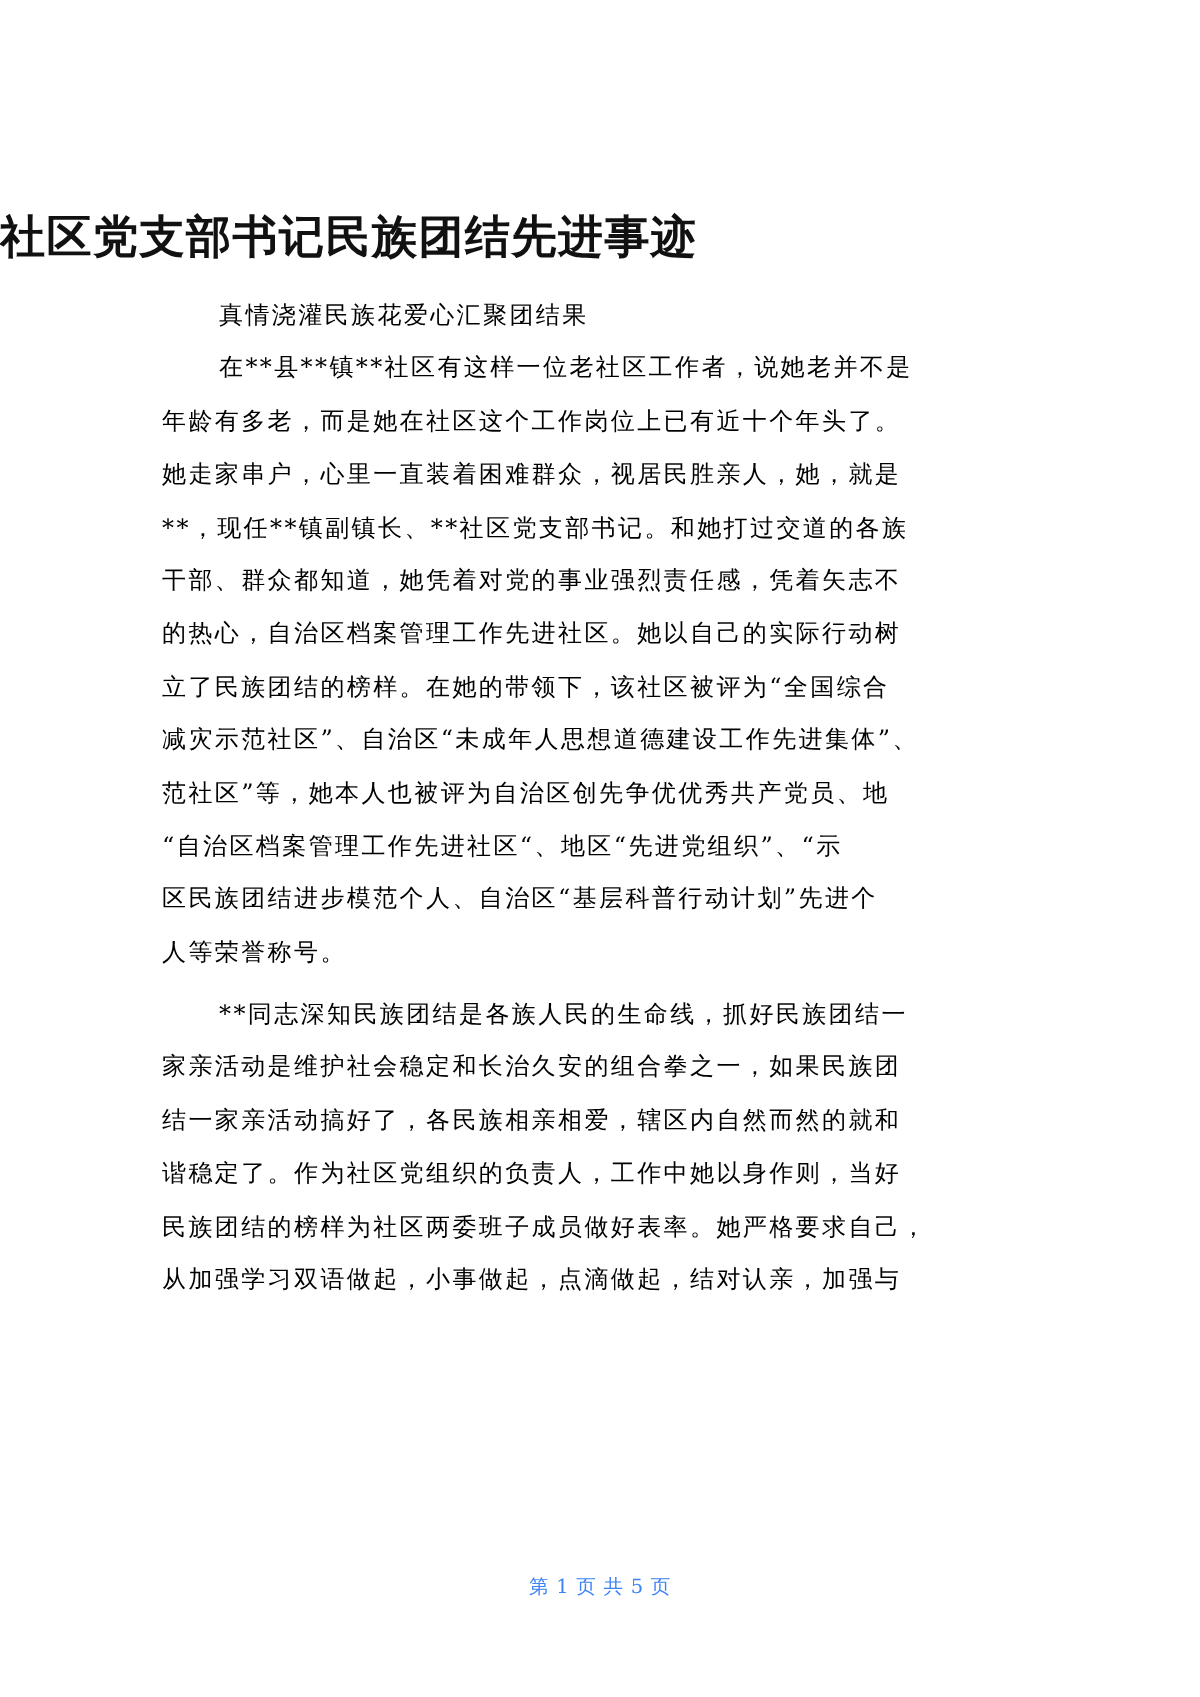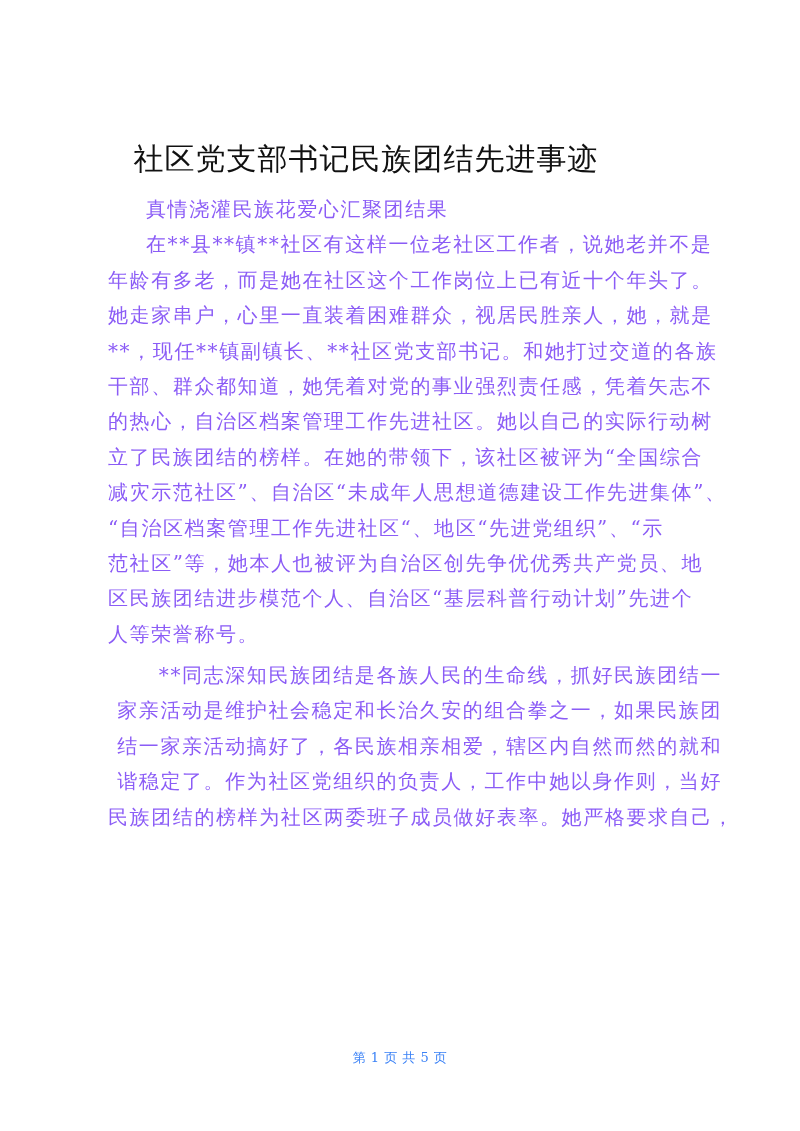--- a/index.html
+++ b/index.html
@@ -19,42 +19,42 @@
       position: absolute;
       left: 0; top: 0;
       width: 800px; height: 1131px;
       background: #ffffff;
     }
     .title {
       position: absolute;
       top: 139px;
       left: 0;
       width: 732px;
-      text-align: center;
+      text-align: left;
       font-size: 30px;
       line-height: 40px;
       letter-spacing: 1px;
       color: #111;
-      font-weight: normal;
+      font-weight: bold;
       margin: 0;
     }
     .body {
       position: absolute;
       left: 108px;
       top: 192px;
       width: 614px;
     }
     .line {
       display: block;
       height: 35.4px;
       line-height: 35.4px;
-      font-size: 20px;
+      font-size: 16px;
       white-space: nowrap;
       letter-spacing: 1.6px;
-      color: #8b5cf6;
+      color: #000000;
     }
     .line.indent { padding-left: 38px; }
     .footer {
       position: absolute;
       top: 1049px;
       left: 0;
       width: 800px;
       text-align: center;
       font-size: 13px;
       color: #3b82f6;
@@ -72,29 +72,30 @@
 
     <div>
       <span class="line indent">在**县**镇**社区有这样一位老社区工作者，说她老并不是</span>
       <span class="line">年龄有多老，而是她在社区这个工作岗位上已有近十个年头了。</span>
       <span class="line">她走家串户，心里一直装着困难群众，视居民胜亲人，她，就是</span>
       <span class="line">**，现任**镇副镇长、**社区党支部书记。和她打过交道的各族</span>
       <span class="line">干部、群众都知道，她凭着对党的事业强烈责任感，凭着矢志不</span>
       <span class="line">的热心，自治区档案管理工作先进社区。她以自己的实际行动树</span>
       <span class="line">立了民族团结的榜样。在她的带领下，该社区被评为“全国综合</span>
       <span class="line">减灾示范社区”、自治区“未成年人思想道德建设工作先进集体”、</span>
+      <span class="line">范社区”等，她本人也被评为自治区创先争优优秀共产党员、地</span>
       <span class="line">“自治区档案管理工作先进社区“、地区“先进党组织”、“示</span>
-      <span class="line">范社区”等，她本人也被评为自治区创先争优优秀共产党员、地</span>
       <span class="line">区民族团结进步模范个人、自治区“基层科普行动计划”先进个</span>
       <span class="line">人等荣誉称号。</span>
     </div>
 
-    <div class="gap-wrap" style="margin-top:6px;text-align:right;">
+    <div class="gap-wrap" style="margin-top:6px;">
       <span class="line indent">**同志深知民族团结是各族人民的生命线，抓好民族团结一</span>
       <span class="line">家亲活动是维护社会稳定和长治久安的组合拳之一，如果民族团</span>
       <span class="line">结一家亲活动搞好了，各民族相亲相爱，辖区内自然而然的就和</span>
       <span class="line">谐稳定了。作为社区党组织的负责人，工作中她以身作则，当好</span>
       <span class="line">民族团结的榜样为社区两委班子成员做好表率。她严格要求自己，</span>
+      <span class="line">从加强学习双语做起，小事做起，点滴做起，结对认亲，加强与</span>
     </div>
   </div>
 
   <div class="footer">第 1 页  共 5 页</div>
 </div>
 
 </body></html>

